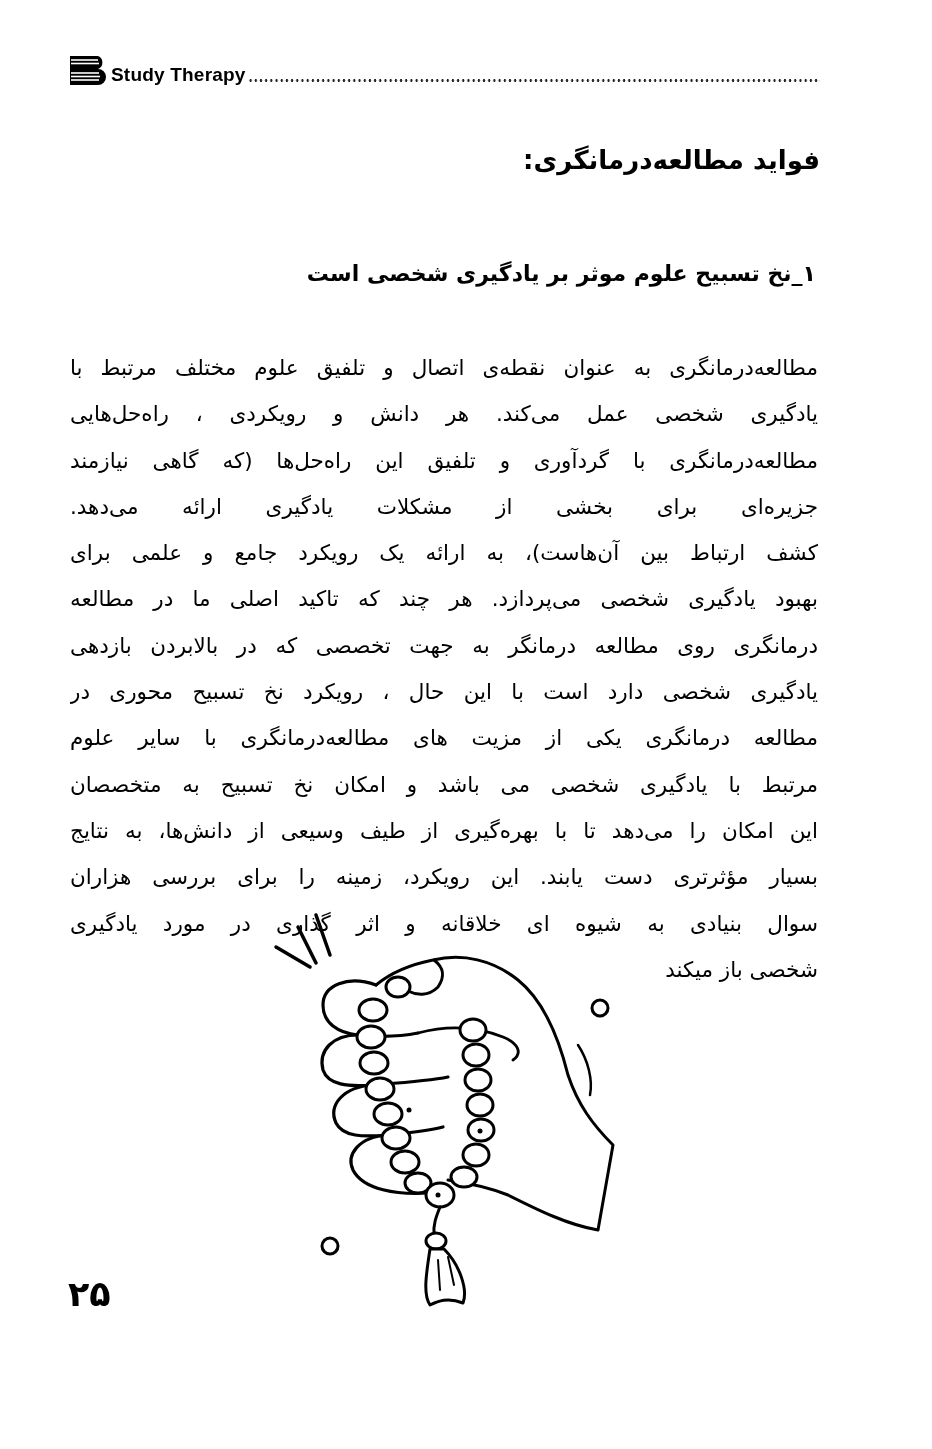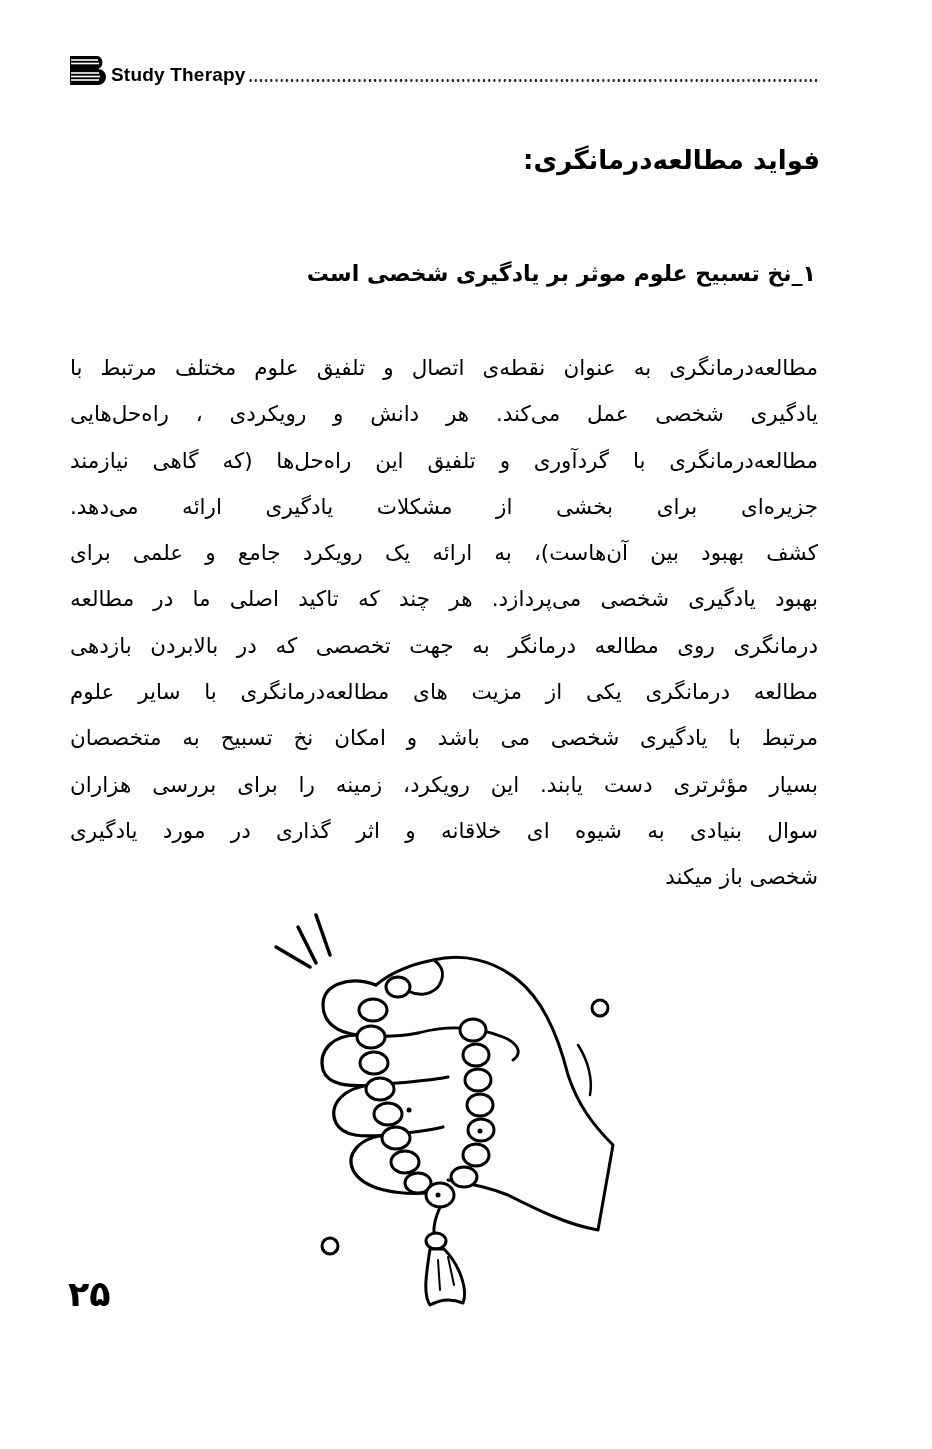--- a/index.html
+++ b/index.html
@@ -129,25 +129,27 @@
 
 <div class="title">فواید مطالعه‌درمانگری:</div>
 
 <div class="subtitle">۱_نخ تسبیح علوم موثر بر یادگیری شخصی است</div>
 
 <div class="body-text">
   <div class="line">مطالعه‌درمانگری به عنوان نقطه‌ی اتصال و تلفیق علوم مختلف مرتبط با</div>
   <div class="line">یادگیری شخصی عمل می‌کند.  هر دانش و رویکردی ، راه‌حل‌هایی</div>
   <div class="line">مطالعه‌درمانگری با گردآوری و تلفیق این راه‌حل‌ها (که گاهی نیازمند</div>
   <div class="line">جزیره‌ای برای بخشی از مشکلات یادگیری ارائه می‌دهد.</div>
-  <div class="line">کشف بهبود بین آن‌هاست)،  به ارائه یک رویکرد جامع و علمی برای</div>
+  <div class="line">کشف ارتباط بین آن‌هاست)،  به ارائه یک رویکرد جامع و علمی برای</div>
   <div class="line">بهبود یادگیری شخصی می‌پردازد. هر چند که تاکید اصلی ما در مطالعه</div>
   <div class="line">درمانگری روی مطالعه درمانگر به جهت تخصصی که در بالابردن بازدهی</div>
+  <div class="line">یادگیری شخصی دارد است با این حال ، رویکرد نخ تسبیح محوری در</div>
   <div class="line">مطالعه درمانگری یکی از مزیت های مطالعه‌درمانگری با سایر علوم</div>
   <div class="line">مرتبط با یادگیری شخصی می باشد و امکان نخ تسبیح به متخصصان</div>
+  <div class="line">این امکان را می‌دهد تا با بهره‌گیری از طیف وسیعی از دانش‌ها،  به نتایج</div>
   <div class="line">بسیار مؤثرتری دست یابند.  این رویکرد، زمینه را برای بررسی هزاران</div>
   <div class="line">سوال بنیادی به شیوه ای خلاقانه و اثر گذاری            در  مورد  یادگیری</div>
   <div class="line last">شخصی باز میکند</div>
 </div>
 
 <svg class="illustration" viewBox="0 0 370 405" fill="none" stroke="#000" stroke-linecap="round" stroke-linejoin="round">
 
   <g stroke-width="3.5">
     <line x1="48" y1="10" x2="62" y2="50"></line>
     <line x1="30" y1="22" x2="48" y2="58"></line>

